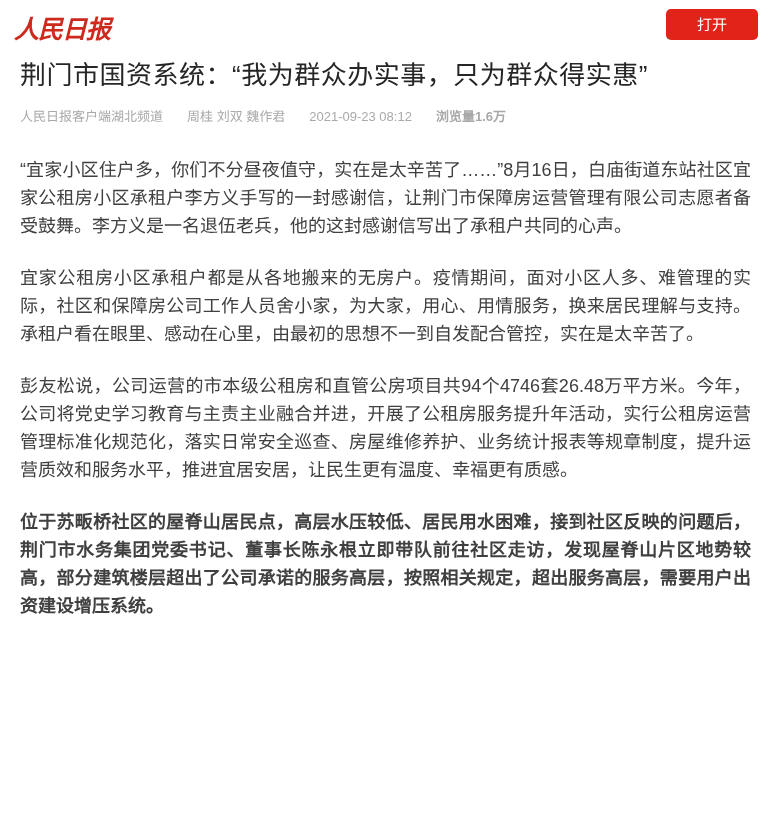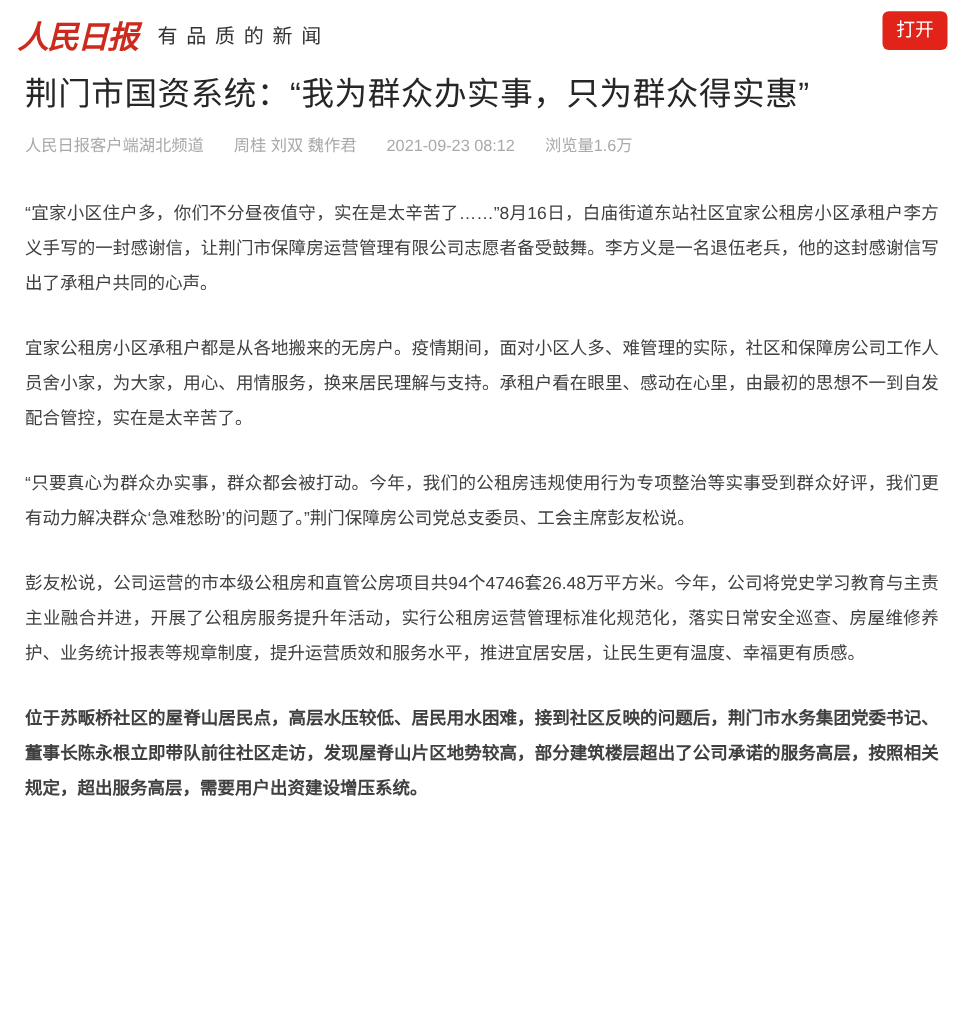--- a/index.html
+++ b/index.html
@@ -35,21 +35,21 @@
     margin-left: 16px;
     font-size: 16px;
     color: #333333;
     letter-spacing: 7px;
     white-space: nowrap;
   }
   .open-btn {
     position: absolute;
     top: 9px;
     right: 14px;
-    width: 52px;
+    width: 92px;
     height: 31px;
     background: #e2231a;
     border: none;
     border-radius: 5px;
     color: #ffffff;
     font-size: 15px;
     line-height: 31px;
     text-align: center;
     cursor: pointer;
     font-family: inherit;
@@ -67,26 +67,26 @@
   .byline {
     display: flex;
     align-items: baseline;
     margin: 13px 20px 0 20px;
     font-size: 13px;
     color: #a9a9a9;
     white-space: nowrap;
     text-align: right;
   }
   .byline > span { margin-right: 24px; }
-  .byline > span:last-child { margin-right: 0; }
+  .byline > span:last-child { margin-right: 0; font-weight: bold; }
 
   
   .article-body {
     margin: 31px 21px 0 20px;
-    font-size: 14px;
+    font-size: 18px;
     line-height: 28px;
     color: #404040;
     text-align: justify;
   }
   .article-body p { margin-bottom: 24px; }
   .article-body p:last-child { margin-bottom: 0; font-weight: bold; }
 
   
   .watermark {
     position: absolute;
@@ -104,35 +104,33 @@
   .wm-line1 { font-size: 14px; letter-spacing: 1px; }
   .wm-line2 { font-size: 14px; letter-spacing: 0.5px; }
 </style>
 </head>
 <body>
 
 <div class="page">
 
   <div class="header">
     <span class="logo">人民日报</span>
-    <span class="tagline">有品质的新闻</span>
     <button class="open-btn">打开</button>
   </div>
 
   <h1 class="article-title">荆门市国资系统：“我为群众办实事，只为群众得实惠”</h1>
 
   <div class="byline">
     <span>人民日报客户端湖北频道</span>
     <span>周桂 刘双 魏作君</span>
     <span>2021-09-23 08:12</span>
     <span>浏览量1.6万</span>
   </div>
 
   <div class="article-body">
     <p>“宜家小区住户多，你们不分昼夜值守，实在是太辛苦了……”8月16日，白庙街道东站社区宜家公租房小区承租户李方义手写的一封感谢信，让荆门市保障房运营管理有限公司志愿者备受鼓舞。李方义是一名退伍老兵，他的这封感谢信写出了承租户共同的心声。</p>
     <p>宜家公租房小区承租户都是从各地搬来的无房户。疫情期间，面对小区人多、难管理的实际，社区和保障房公司工作人员舍小家，为大家，用心、用情服务，换来居民理解与支持。承租户看在眼里、感动在心里，由最初的思想不一到自发配合管控，实在是太辛苦了。</p>
-    <p>“只要真心为群众办实事，群众都会被打动。今年，我们的公租房违规使用行为专项整治等实事受到群众好评，我们更有动力解决群众‘急难愁盼’的问题了。”荆门保障房公司党总支委员、工会主席彭友松说。</p>
     <p>彭友松说，公司运营的市本级公租房和直管公房项目共94个4746套26.48万平方米。今年，公司将党史学习教育与主责主业融合并进，开展了公租房服务提升年活动，实行公租房运营管理标准化规范化，落实日常安全巡查、房屋维修养护、业务统计报表等规章制度，提升运营质效和服务水平，推进宜居安居，让民生更有温度、幸福更有质感。</p>
     <p>位于苏畈桥社区的屋脊山居民点，高层水压较低、居民用水困难，接到社区反映的问题后，荆门市水务集团党委书记、董事长陈永根立即带队前往社区走访，发现屋脊山片区地势较高，部分建筑楼层超出了公司承诺的服务高层，按照相关规定，超出服务高层，需要用户出资建设增压系统。</p>
   </div>
 
 
 </div>
 
 </body></html>

